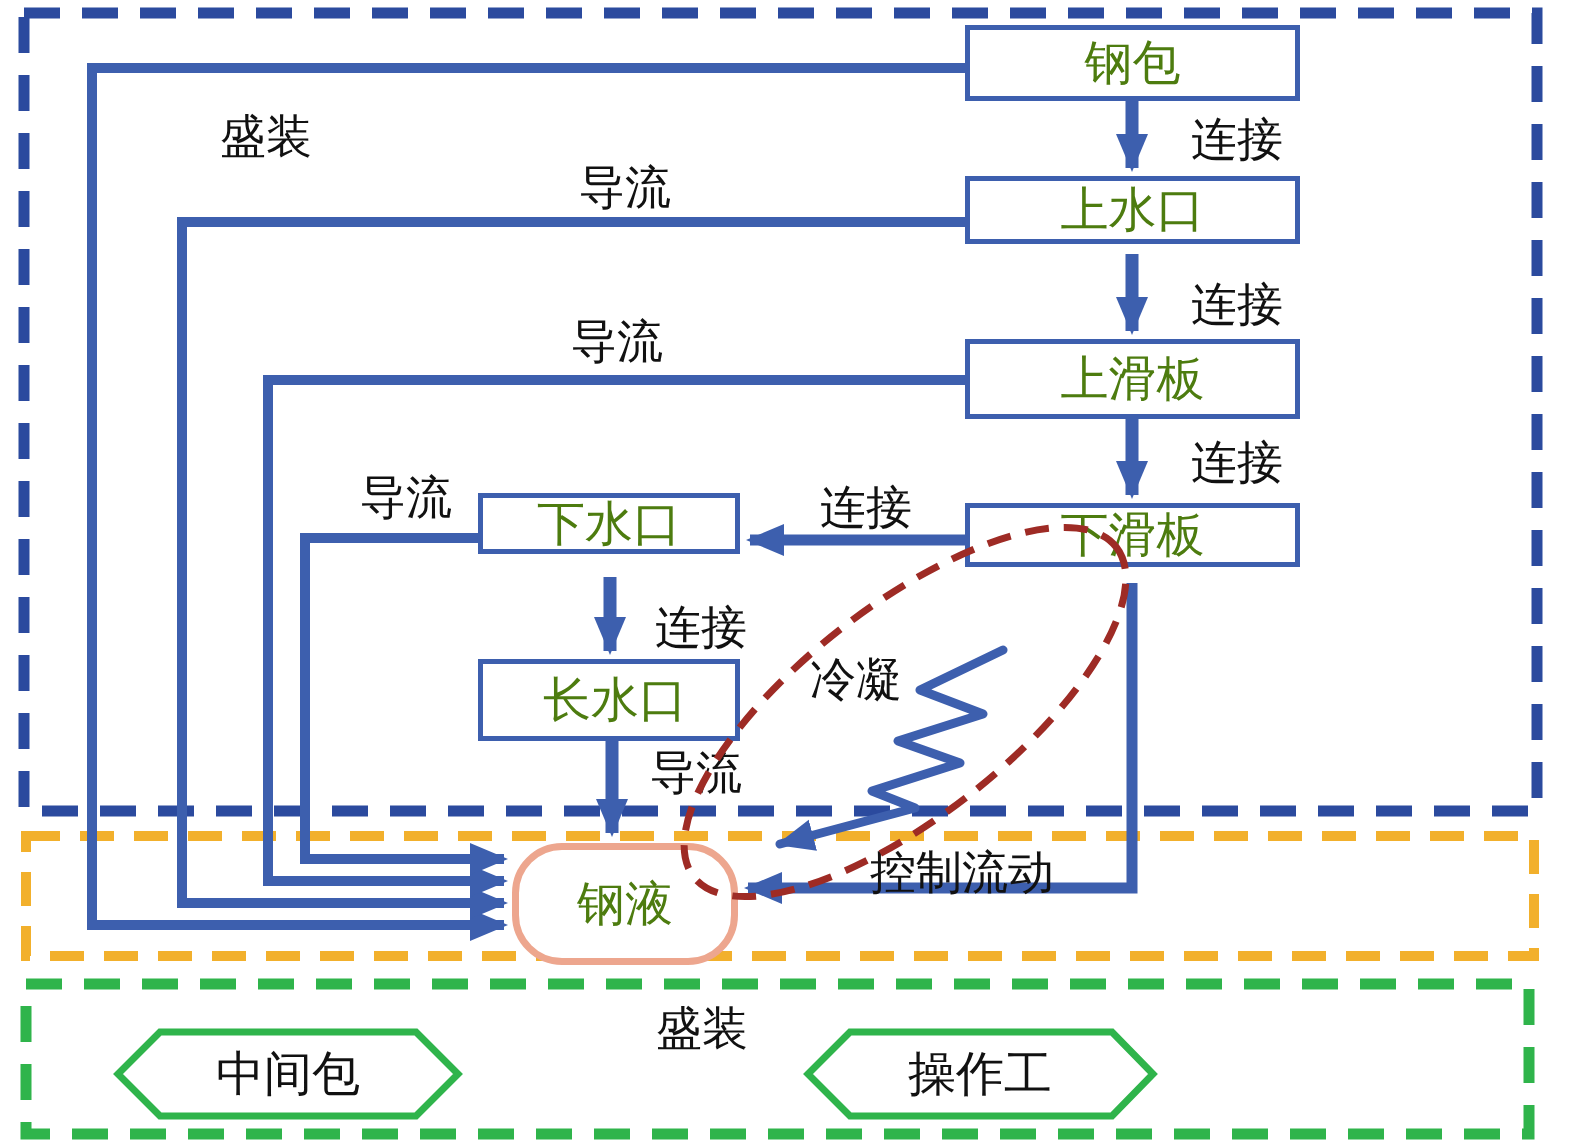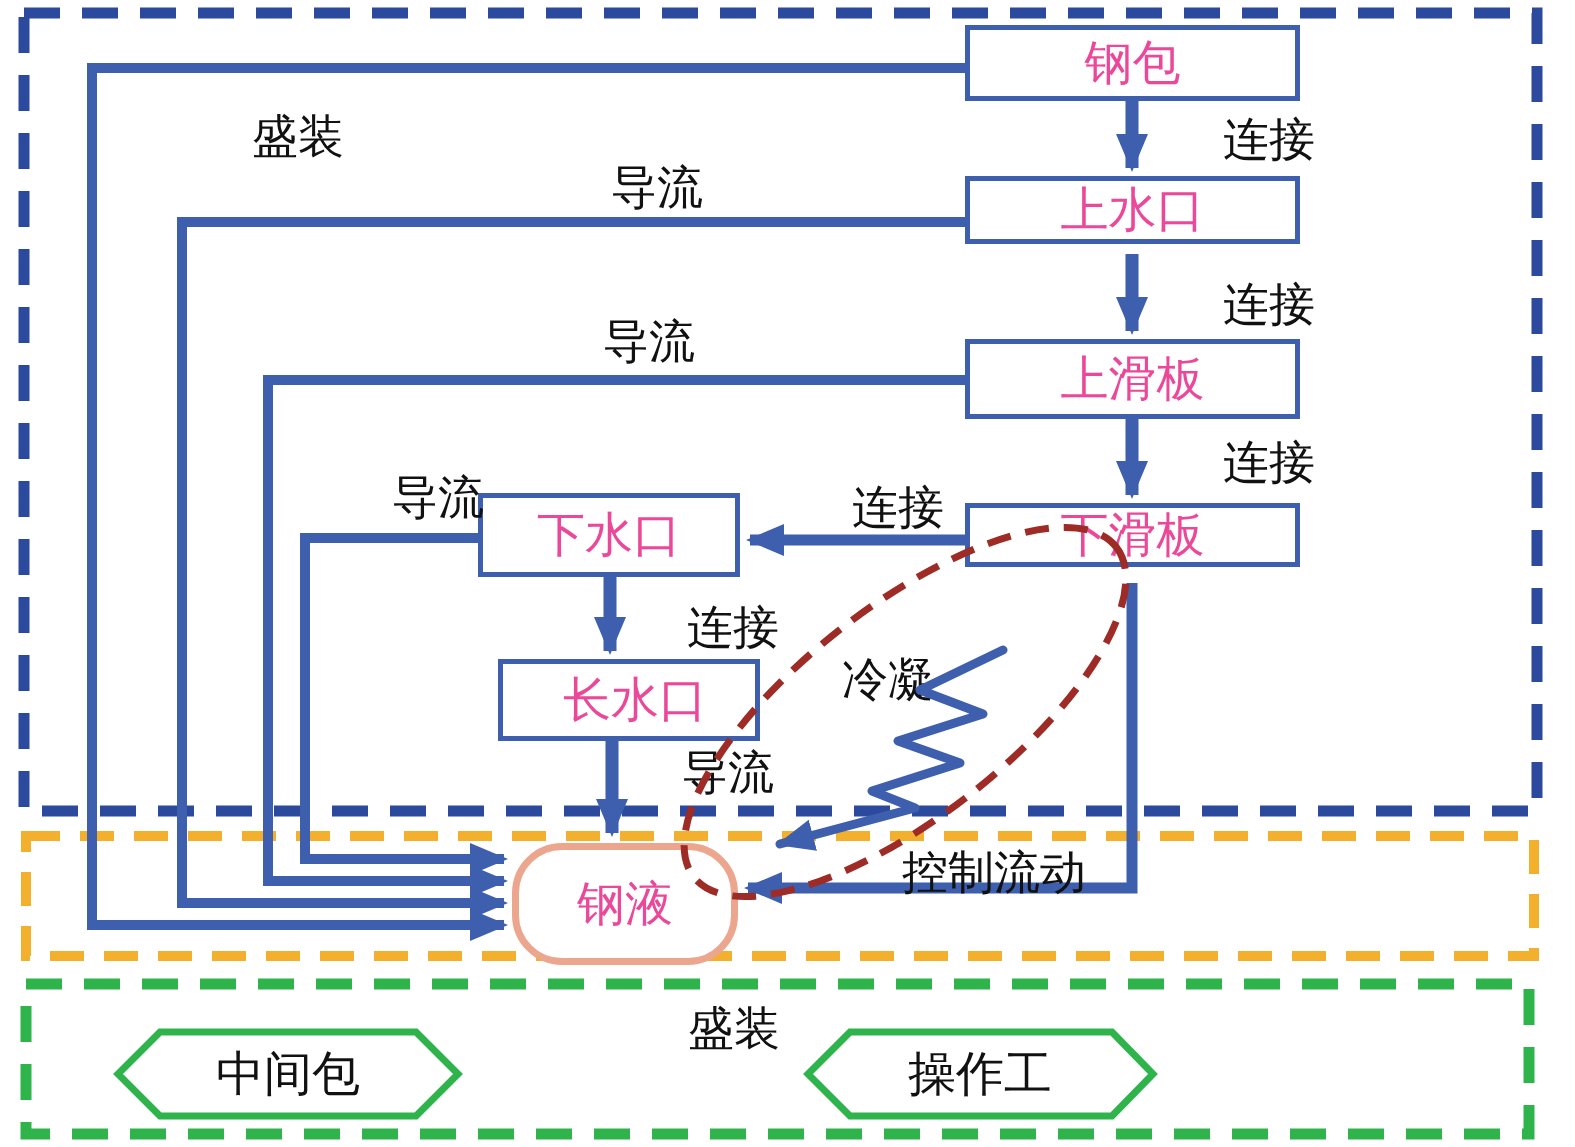--- a/index.html
+++ b/index.html
@@ -9,41 +9,40 @@
     background:#ffffff;
     font-family:"Liberation Serif","DejaVu Serif",serif;
     overflow:hidden;
   }
   svg.layer{position:absolute;left:0;top:0;width:1575px;height:1147px;}
   .node{
     position:absolute;
     display:flex;align-items:center;justify-content:center;
     background:#ffffff;
     border:5px solid #3d5fae;
-    font-size:48px;color:#ec4899;
+    font-size:48px;color:#4d7c0f;
     box-sizing:border-box;
     white-space:nowrap;
     z-index:2;
   }
   .node.rounded{
     border:7px solid #eda68e;
     border-radius:50px;
   }
   .hex-label{
     position:absolute;
     transform:translate(-50%,-50%);
     font-size:48px;color:#111;white-space:nowrap;
     z-index:4;
   }
   .lbl{
     position:absolute;
     transform:translate(-50%,-50%);
     font-size:46px;color:#111;white-space:nowrap;
     z-index:2;
-    margin-left:32px;
   }
   .shapes{z-index:1;}
   .overlay{z-index:3;pointer-events:none;}
 </style>
 </head>
 <body>
 
 <div id="canvas">
 
   <svg class="layer shapes" viewBox="0 0 1575 1147">
@@ -75,22 +74,22 @@
     <path d="M1132 583 L1132 888 L748 888" stroke="#3d5fae" stroke-width="11" fill="none" marker-end="url(#arr)"></path>
 
     <polygon points="118,1074 160,1032 416,1032 458,1074 416,1116 160,1116" fill="#ffffff" stroke="#2fb44b" stroke-width="7"></polygon>
     <polygon points="808,1074 850,1032 1112,1032 1153,1074 1112,1116 850,1116" fill="#ffffff" stroke="#2fb44b" stroke-width="7"></polygon>
   </svg>
 
   <div class="node" style="left:965px;top:25px;width:335px;height:76px;">钢包</div>
   <div class="node" style="left:965px;top:176px;width:335px;height:68px;">上水口</div>
   <div class="node" style="left:965px;top:339px;width:335px;height:80px;">上滑板</div>
   <div class="node" style="left:965px;top:503px;width:335px;height:64px;">下滑板</div>
-  <div class="node" style="left:478px;top:493px;width:262px;height:84px;">下水口</div>
-  <div class="node" style="left:498px;top:659px;width:262px;height:82px;padding-left:12px;">长水口</div>
+  <div class="node" style="left:478px;top:493px;width:262px;height:61px;">下水口</div>
+  <div class="node" style="left:478px;top:659px;width:262px;height:82px;padding-left:12px;">长水口</div>
   <div class="node rounded" style="left:512px;top:843px;width:226px;height:122px;">钢液</div>
 
   <div class="hex-label" style="left:288px;top:1074px;">中间包</div>
   <div class="hex-label" style="left:980px;top:1074px;">操作工</div>
 
   <div class="lbl" style="left:266px;top:137px;">盛装</div>
   <div class="lbl" style="left:625px;top:188px;">导流</div>
   <div class="lbl" style="left:617px;top:342px;">导流</div>
   <div class="lbl" style="left:406px;top:498px;">导流</div>
   <div class="lbl" style="left:1237px;top:140px;">连接</div>

